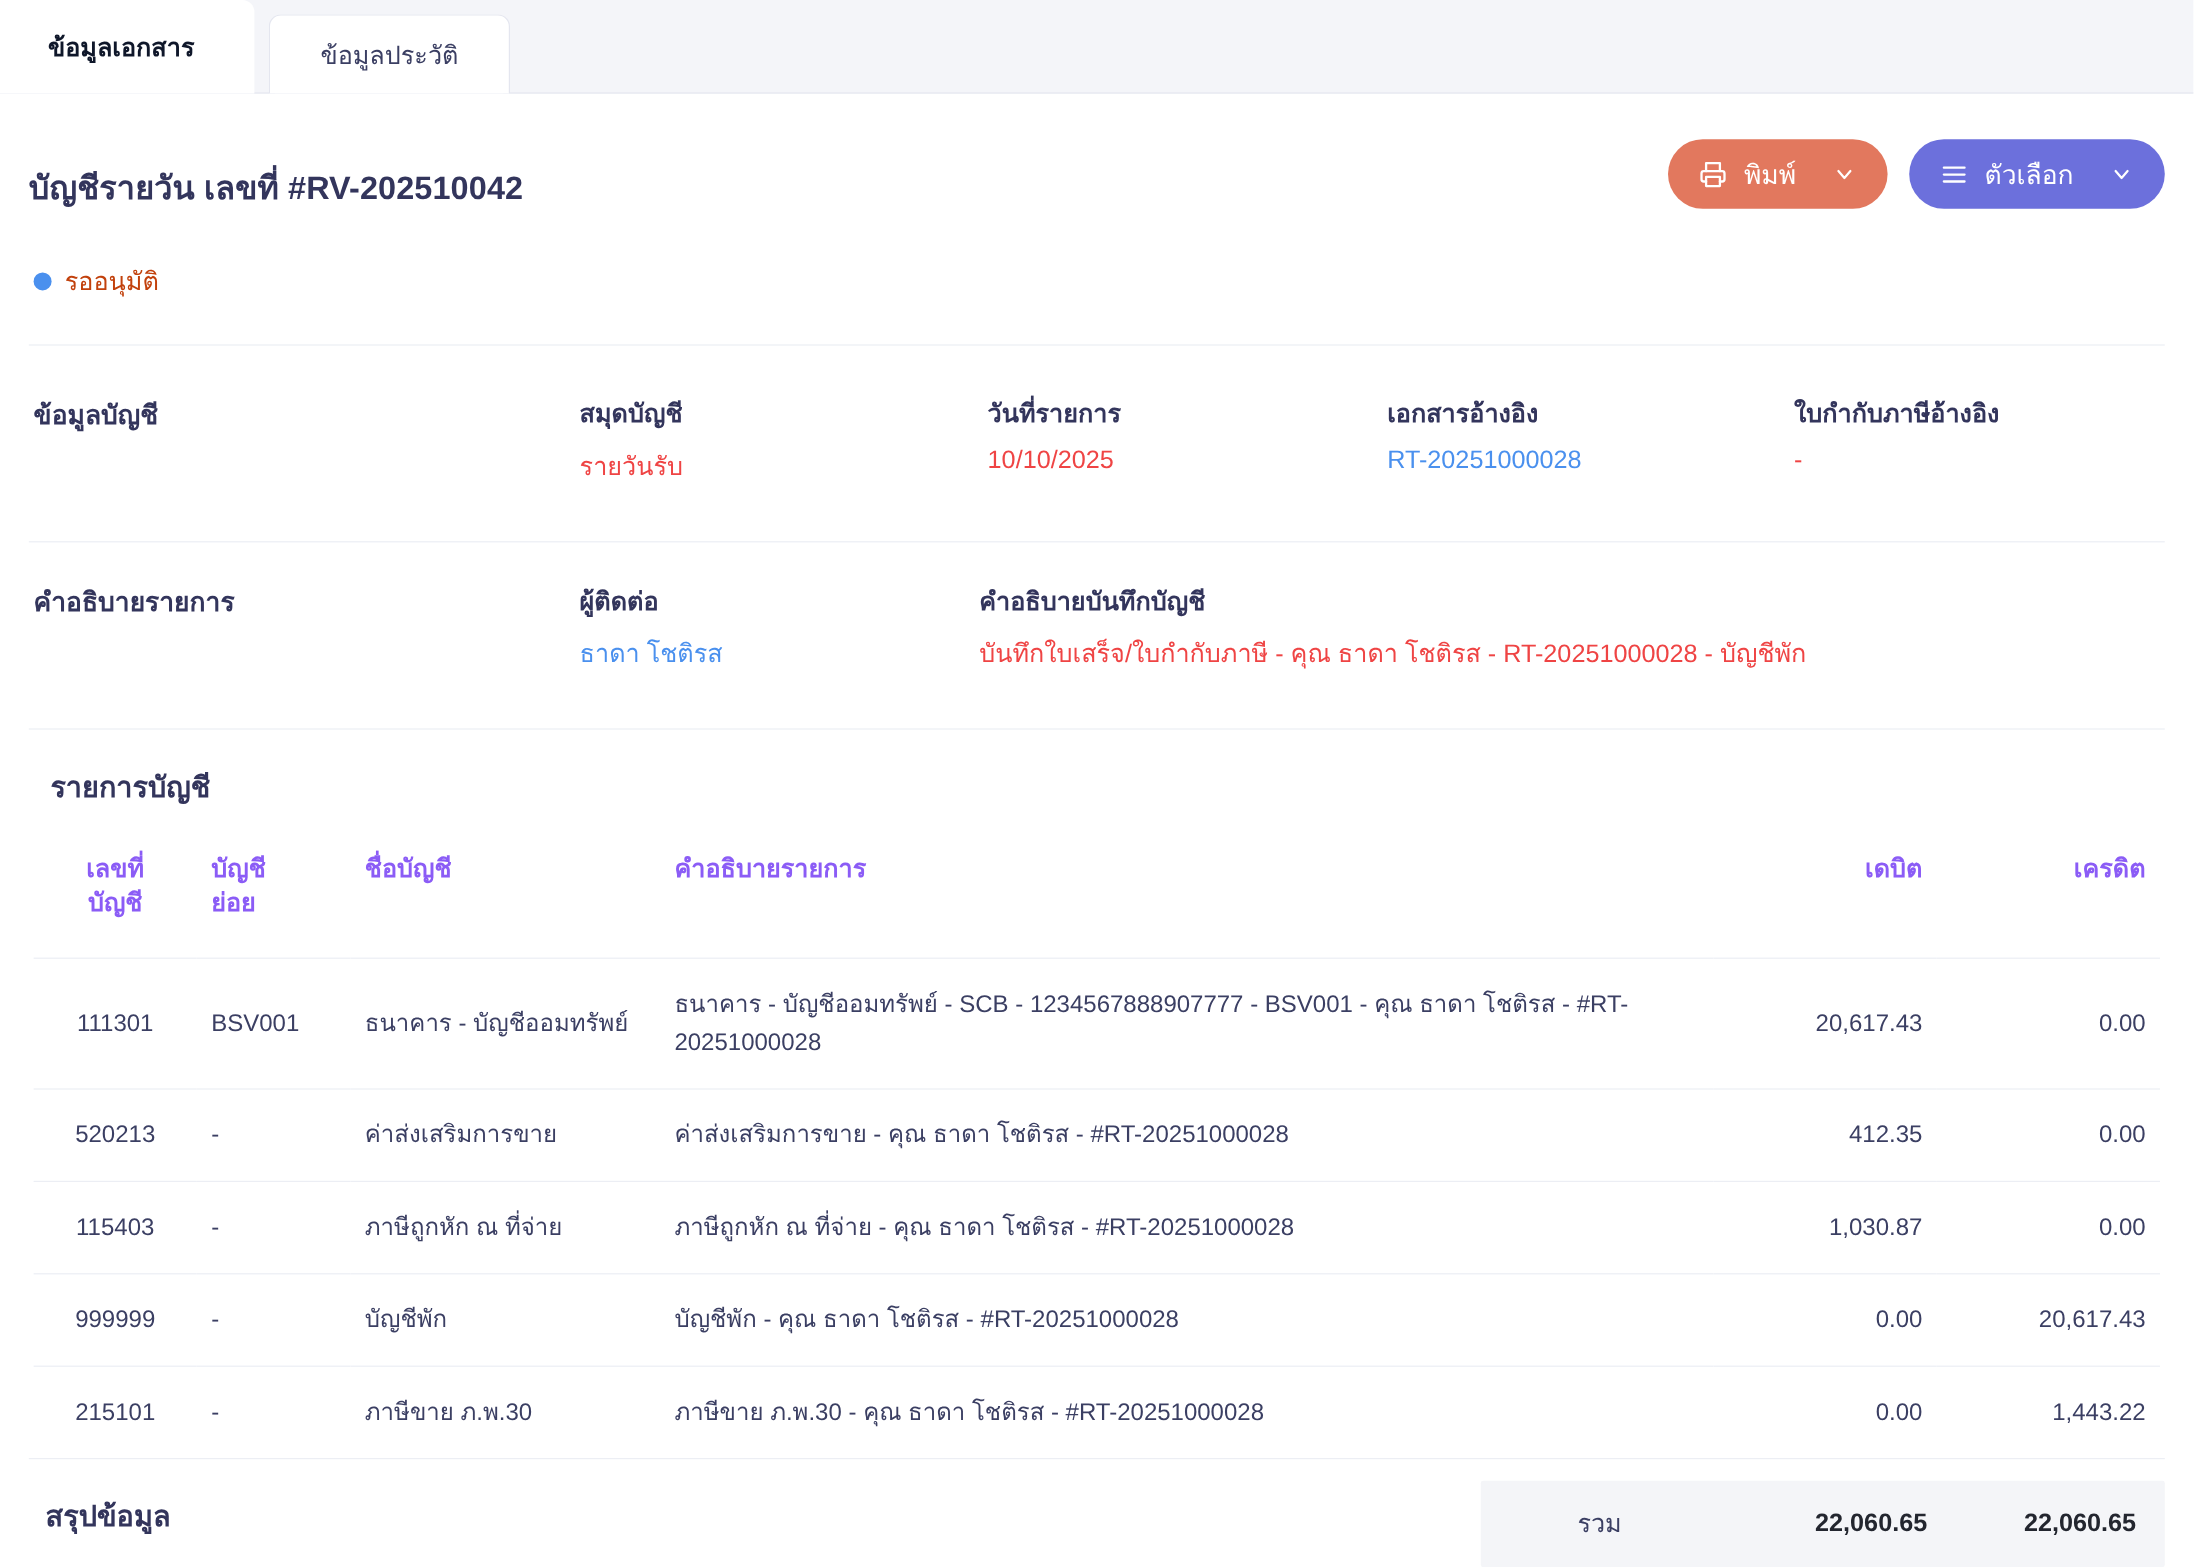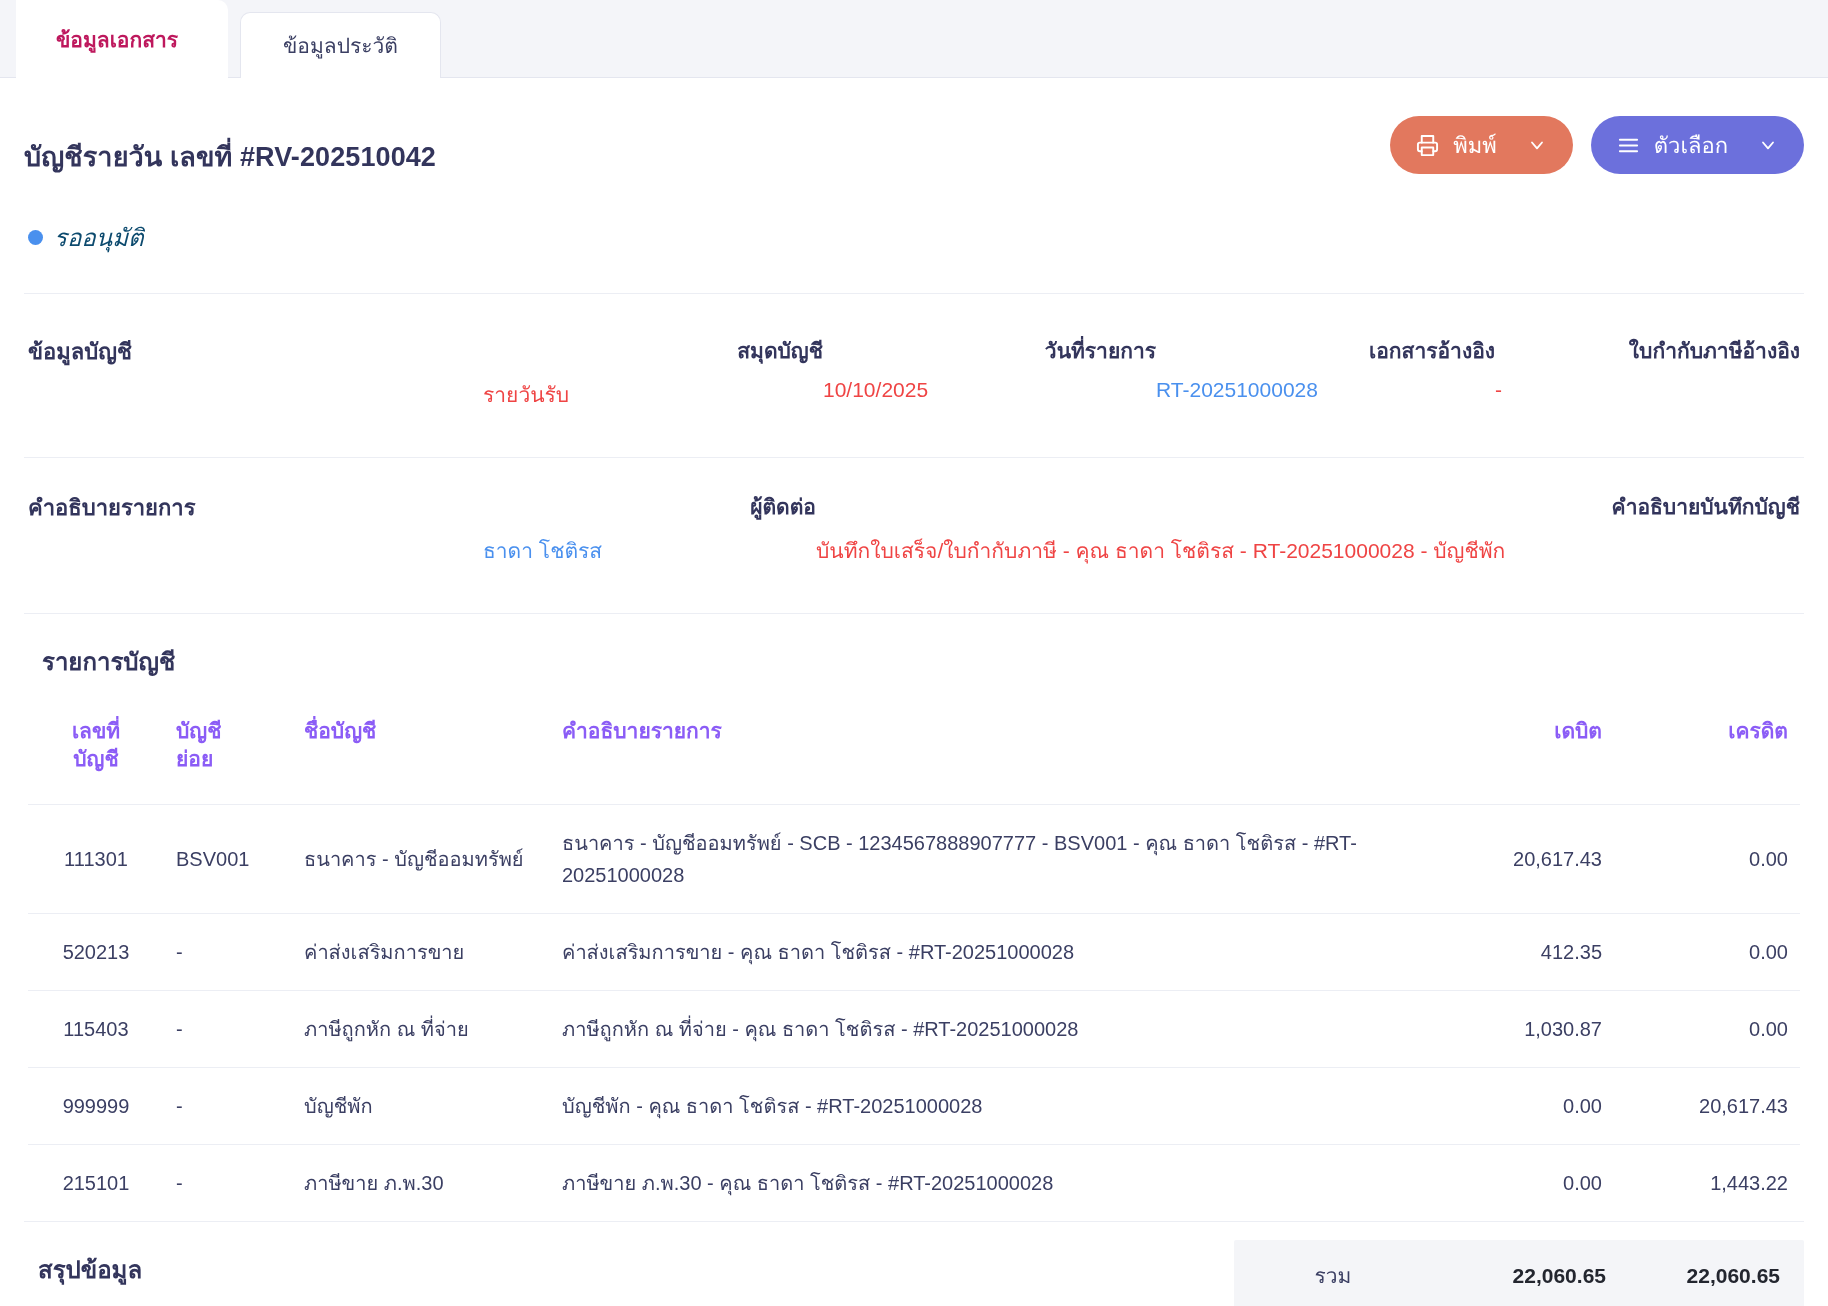--- a/index.html
+++ b/index.html
@@ -38,27 +38,26 @@
     display: flex;
     align-items: center;
     justify-content: center;
     font-size: 21px;
     cursor: pointer;
     position: relative;
     white-space: nowrap;
   }
   .tab-active {
     background: #ffffff;
-    color: #be185d;
+    color: #0f172a;
     font-weight: 700;
     padding: 0 34px 0 24px;
     min-width: 212px;
     border-top-right-radius: 10px;
     z-index: 2;
-    margin-left: 16px;
   }
   .tab-inactive {
     background: #ffffff;
     color: #3b3f63;
     font-weight: 400;
     padding: 0 42px;
     height: 66px;
     margin-left: 12px;
     border: 1px solid #e4e6ef;
     border-bottom: none;
@@ -117,23 +116,22 @@
     margin-top: 40px;
     padding-left: 4px;
   }
   .status-dot {
     width: 15px; height: 15px;
     border-radius: 50%;
     background: #4a90ee;
     flex: none;
   }
   .status-text {
-    font-size: 24px;
-    color: #0c4a6e;
-    font-style: italic;
+    font-size: 21px;
+    color: #c2410c;
   }
 
   
   .divider { height: 1px; background: #eceef4; }
 
   .info-section {
     display: flex;
     padding: 32px 4px 46px 4px;
   }
   .info-section.first { padding-top: 40px; }
@@ -142,21 +140,20 @@
     font-size: 22px;
     font-weight: 700;
     color: #33355c;
     flex: none;
   }
   .field { display: flex; flex-direction: column; gap: 11px; flex: none; }
   .field-label {
     font-size: 21px;
     font-weight: 700;
     color: #33355c;
-    text-align: right;
   }
   .field-value {
     font-size: 21px;
     font-weight: 400;
     color: #ef4444;
   }
   .field-value.link { color: #4a90ee; cursor: pointer; }
 
   
   .c-head   { width: 455px; }

